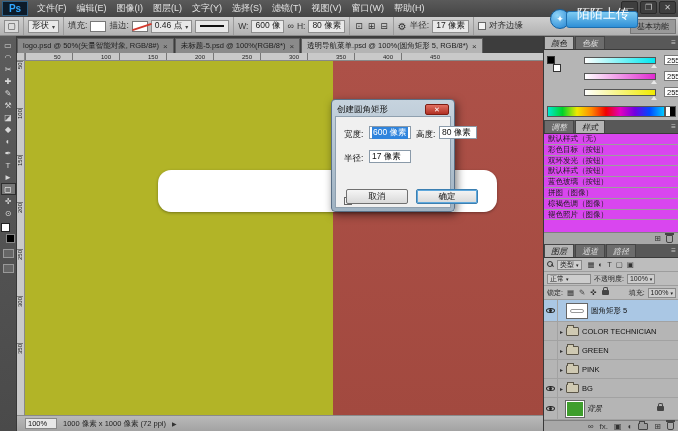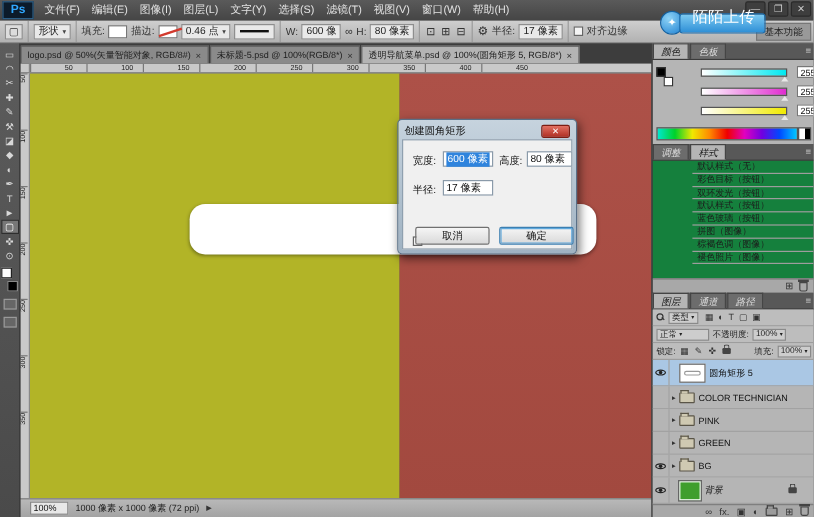--- a/index.html
+++ b/index.html
@@ -55,21 +55,21 @@
   .h-ruler { position:absolute; left:25px; top:53px; width:518px; height:8px; background:#c9c9c9; border-bottom:1px solid #888; display:flex; overflow:hidden; z-index:5; }
   .h-ruler span { width:47px; flex:0 0 47px; font-size:6px; color:#222; padding-left:28px; border-left:1px solid #777; line-height:8px; }
   .v-ruler { position:absolute; left:17px; top:61px; width:8px; height:354px; background:#c9c9c9; border-right:1px solid #888; overflow:hidden; z-index:5; }
   .v-ruler span { display:block; height:47px; font-size:6px; color:#222; writing-mode:vertical-rl; transform:rotate(180deg); padding-top:4px; border-bottom:1px solid #777; text-align:right; }
   .canvas { position:absolute; left:25px; top:61px; width:518px; height:354px; overflow:hidden; }
   .canvas-left { position:absolute; left:0; top:0; width:308px; height:100%; }
   .canvas-right { position:absolute; left:308px; top:0; width:210px; height:100%; }
   .shape-rect { position:absolute; left:133px; top:109px; width:339px; height:42px; border-radius:13px; background:#fff; box-shadow:0 1px 3px rgba(0,0,0,.35); }
 
   
-  .dialog { position:absolute; left:331px; top:99px; width:150px; height:113px; z-index:60; background:linear-gradient(#c6d3de,#9fb2c2); border:1px solid #5a7087; border-radius:4px; box-shadow:2px 3px 8px rgba(0,0,0,.5); padding:3px; }
+  .dialog { position:absolute; left:331px; top:99px; width:124px; height:113px; z-index:60; background:linear-gradient(#c6d3de,#9fb2c2); border:1px solid #5a7087; border-radius:4px; box-shadow:2px 3px 8px rgba(0,0,0,.5); padding:3px; }
   .dlg-title { height:13px; display:flex; align-items:center; color:#111; font-size:8.5px; padding:0 2px; }
   .dlg-close { margin-left:auto; width:24px; height:11px; background:linear-gradient(#e27062,#b03024); border:1px solid #7c1d13; border-radius:2px; color:#fff; font-size:7px; display:flex; align-items:center; justify-content:center; }
   .dlg-body { background:#f0f0f0; border:1px solid #8fa0af; height:92px; position:relative; color:#111; }
   .dlg-label { position:absolute; font-size:8.5px; color:#111; }
   .dlg-input { position:absolute; height:13px; background:#fff; border:1px solid #8a9aa9; font-size:8.5px; color:#111; display:flex; align-items:center; padding:0 2px; white-space:nowrap; }
   .sel-text { background:#2f84dd; color:#fff; padding:0 1px; }
   .dlg-check { position:absolute; left:8px; top:56px; display:flex; align-items:flex-end; gap:3px; font-size:8.5px; color:#111;margin-top:20px; }
   .dlg-btn { position:absolute; width:62px; height:15px; top:72px; background:linear-gradient(#f5f5f5,#d9d9d9); border:1px solid #707070; border-radius:2px; font-size:8.5px; color:#111; display:flex; align-items:center; justify-content:center; }
   .dlg-btn.ok { left:80px; border:1px solid #3c7fb1; box-shadow:0 0 0 1px #5fa8dc inset; }
   .dlg-btn.cancel { left:10px; }
@@ -92,21 +92,21 @@
   .slider-bar.c { background:linear-gradient(90deg,#fff,#00e8f0); }
   .slider-bar.m { background:linear-gradient(90deg,#fff,#e02cd0); }
   .slider-bar.y { background:linear-gradient(90deg,#fff,#f0ea00); }
   .slider-bar::after { content:""; position:absolute; right:-2px; bottom:-5px; border:3px solid transparent; border-bottom:4px solid #e8e8e8; }
   .slider-val { width:26px; height:10px; margin-left:8px; background:#fff; border:1px solid #777; font-size:7.5px; color:#111; display:flex; align-items:center; padding:0 2px; }
   .spectrum { position:absolute; left:3px; bottom:3px; width:118px; height:11px; border:1px solid #555; background:linear-gradient(90deg,#00e8d0,#00d22a,#f0e800,#ff8800,#f00000,#e000c0,#7000e0,#0048ff,#00c8ff); }
   .spec-ends { position:absolute; right:3px; bottom:3px; width:11px; height:11px; border:1px solid #555; background:linear-gradient(90deg,#fff 50%,#000 50%); }
 
   
   .styles-panel { position:absolute; left:0; top:84px; width:135px; height:124px; }
-  .styles-list { position:absolute; top:14px; left:0; right:0; height:98px; background:#15803d; overflow:hidden;padding-left:33px; }
+  .styles-list { position:absolute; top:14px; left:0; right:0; height:98px; background:#d946ef; overflow:hidden; }
   .style-item { height:10.8px; line-height:10.8px; padding-left:4px; font-size:7.5px; color:#1c1c1c; border-bottom:1px solid #9d9d9d; white-space:nowrap; }
   .styles-foot { position:absolute; bottom:0; left:0; right:0; height:12px; background:#a8a8a8; border-top:1px solid #7f7f7f; display:flex; justify-content:flex-end; align-items:center; gap:5px; padding-right:6px; color:#333; font-size:8px; }
 
   
   .layers-panel { position:absolute; left:0; top:208px; width:135px; height:187px; }
   .layers-body { position:absolute; top:14px; left:0; right:0; bottom:0; background:#b5b5b5; }
   .lrow { display:flex; align-items:center; gap:3px; padding:0 3px; border-bottom:1px solid #9d9d9d; color:#1c1c1c; font-size:7.5px; height:14px; background:#bdbdbd; }
   .lrow .mini-dd { height:10px; background:#cdcdcd; border:1px solid #8a8a8a; display:flex; align-items:center; padding:0 2px; font-size:7px; color:#222; }
   .mini-dd::after { content:"▾"; font-size:5px; margin-left:2px; }
   .magnifier { position:relative; width:7px; height:7px; }
@@ -435,31 +435,31 @@
               <span class="lname">COLOR TECHNICIAN</span>
               <span class="lockb"></span>
             </div>
 
             <div class="layer-row">
               <span class="eye-cell">
                 <span class="eye"></span>
               </span>
               <span class="caret group">▸</span>
               <span class="thumb group"></span>
-              <span class="lname">PINK</span>
+              <span class="lname">GREEN</span>
               <span class="lockb"></span>
             </div>
 
             <div class="layer-row">
               <span class="eye-cell">
                 <span class="eye"></span>
               </span>
               <span class="caret group">▸</span>
               <span class="thumb group"></span>
-              <span class="lname">GREEN</span>
+              <span class="lname">PINK</span>
               <span class="lockb"></span>
             </div>
 
             <div class="layer-row">
               <span class="eye-cell">
                 <span class="eye on"></span>
               </span>
               <span class="caret group">▸</span>
               <span class="thumb group"></span>
               <span class="lname">BG</span>

